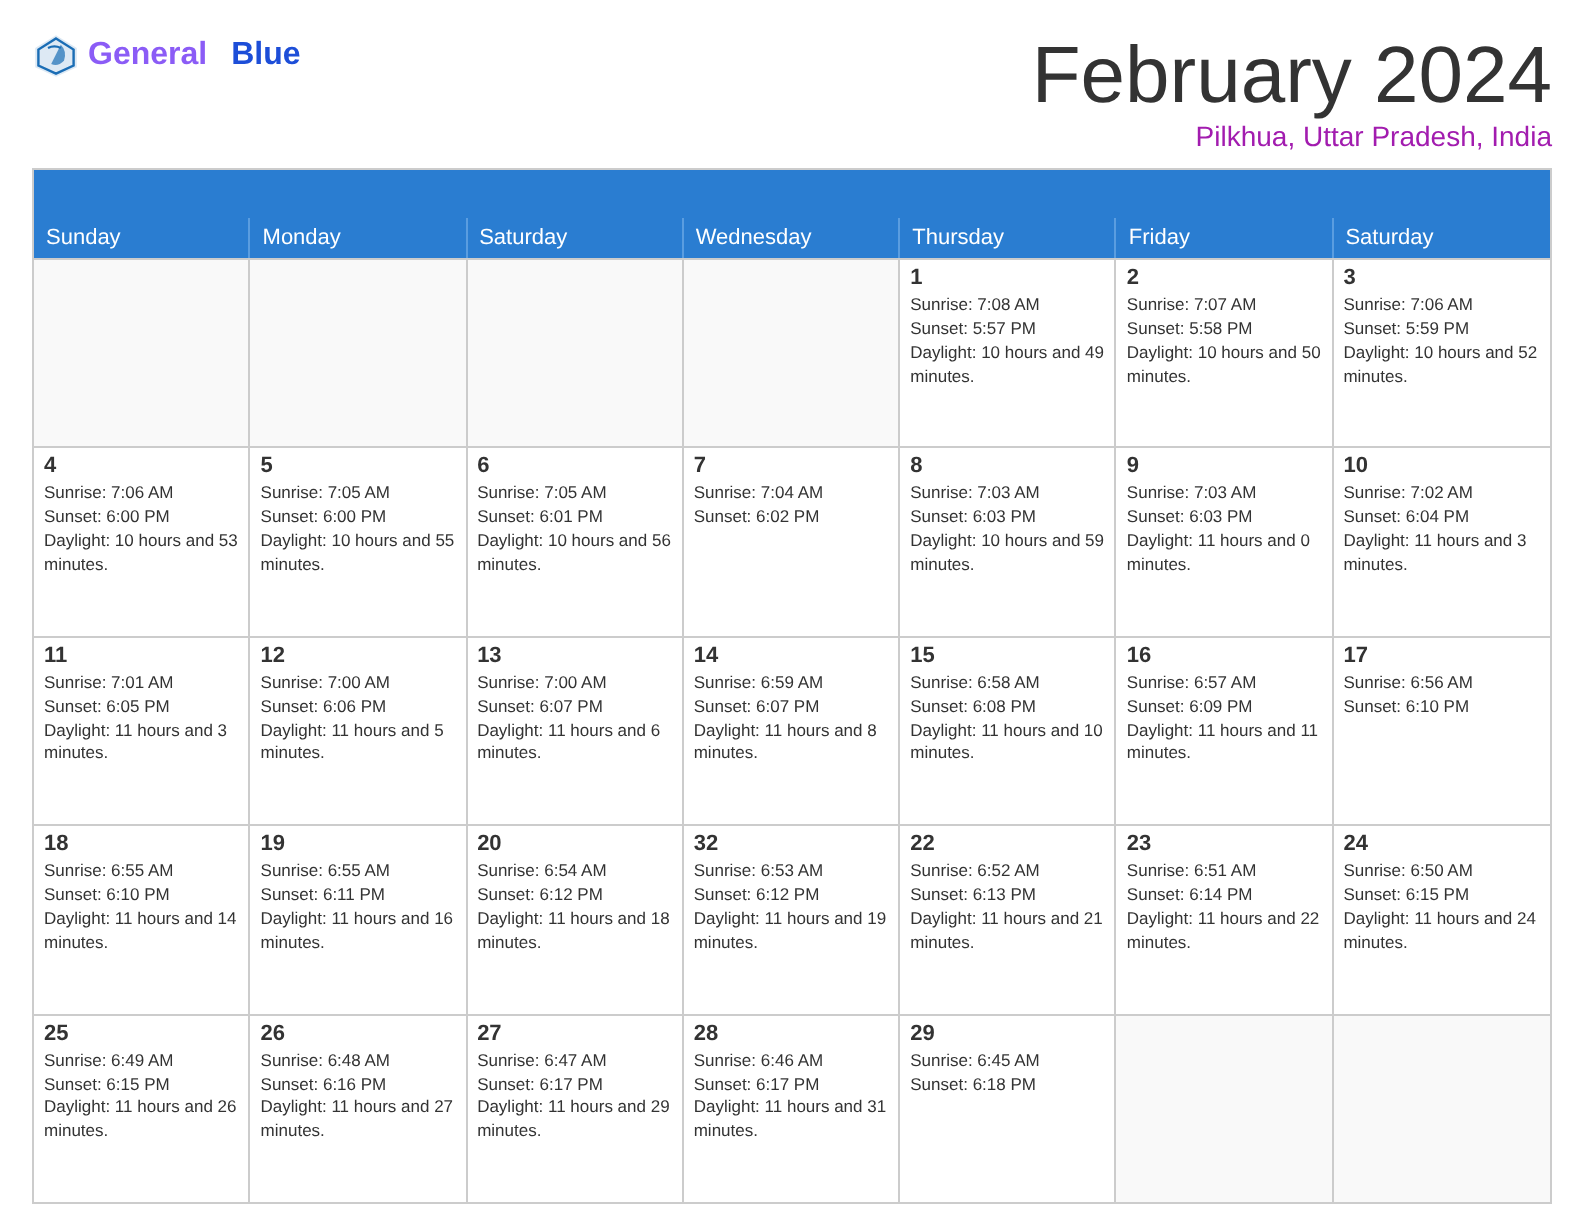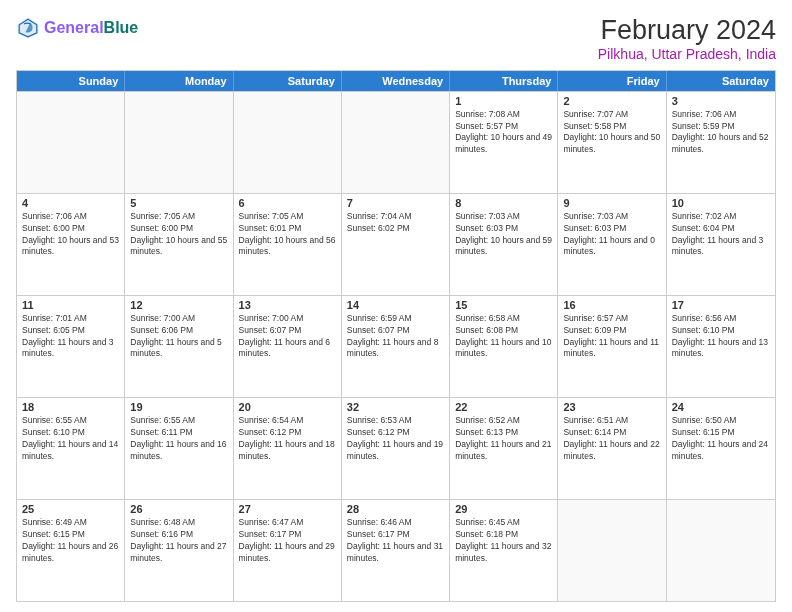--- a/index.html
+++ b/index.html
@@ -29,21 +29,21 @@
       gap: 4px;
     }
     .logo-icon {
       width: 24px;
       height: 24px;
     }
     .title-block {
       text-align: right;
     }
     .month-title {
-      font-size: 27px;
+      font-size: 40px;
       font-weight: normal;
       color: #333;
       line-height: 1.1;
     }
     .location {
       font-size: 14px;
       color: #a21caf;
     }
     .calendar {
       flex: 1;
@@ -52,24 +52,25 @@
       border: 1px solid #ccc;
     }
     .cal-header {
       display: grid;
       grid-template-columns: repeat(7, 1fr);
       background: #2a7dd1;
     }
     .cal-header-cell {
       color: #fff;
       font-size: 11px;
-      font-weight: bold;
+      font-weight: normal;
       padding: 4px 6px;
-      text-align: right;
+      text-align: left;
       border-right: 1px solid #5a9de0;
+      margin-top: 24px;
     }
     .cal-header-cell:last-child { border-right: none; }
     .cal-body {
       flex: 1;
       display: flex;
       flex-direction: column;
     }
     .cal-row {
       display: grid;
       grid-template-columns: repeat(7, 1fr);
@@ -105,21 +106,21 @@
   <div class="header">
     <div class="logo">
       <svg class="logo-icon" viewBox="0 0 30 30" width="30" height="30">
         <polygon points="15,2 28,10 28,22 15,28 2,22 2,10" fill="#1a6db5" opacity="0.15"></polygon>
         <polygon points="15,4 26,11 26,21 15,26 4,21 4,11" fill="none" stroke="#1a6db5" stroke-width="1.5"></polygon>
         <path d="M18 8 Q22 12 20 18 Q16 22 12 20" fill="#1a6db5" opacity="0.7"></path>
         <path d="M10 10 Q14 8 18 10" fill="none" stroke="#1a6db5" stroke-width="1.5"></path>
       </svg>
       <div>
         <div style="font-size:16px;font-weight:bold;color:#333;line-height:1.1;">
-          <span style="color:#8b5cf6;margin-top:29px;">General</span><span style="color:#0f766e;">Blue</span>
+          <span style="color:#8b5cf6;margin-top:29px;">General</span><span style="color:#1d4ed8;padding-left:12px;">Blue</span>
         </div>
       </div>
     </div>
     <div class="title-block">
       <div class="month-title">February 2024</div>
       <div class="location">Pilkhua, Uttar Pradesh, India</div>
     </div>
   </div>
 
   <div class="calendar">
@@ -267,21 +268,20 @@
           <span>Sunrise: 6:57 AM</span><br>
           <span>Sunset: 6:09 PM</span><br>
           <span>Daylight: 11 hours and 11 minutes.</span>
         </div>
       </div>
           <div class="cal-cell">
         <span class="cell-day">17</span>
         <div class="cell-info">
           <span>Sunrise: 6:56 AM</span><br>
           <span>Sunset: 6:10 PM</span><br>
-          <span>Daylight: 11 hours and 13 minutes.</span>
         </div>
       </div>
         </div>
         <div class="cal-row">
           <div class="cal-cell">
         <span class="cell-day">18</span>
         <div class="cell-info">
           <span>Sunrise: 6:55 AM</span><br>
           <span>Sunset: 6:10 PM</span><br>
           <span>Daylight: 11 hours and 14 minutes.</span>
@@ -367,21 +367,20 @@
           <span>Sunrise: 6:46 AM</span><br>
           <span>Sunset: 6:17 PM</span><br>
           <span>Daylight: 11 hours and 31 minutes.</span>
         </div>
       </div>
           <div class="cal-cell">
         <span class="cell-day">29</span>
         <div class="cell-info">
           <span>Sunrise: 6:45 AM</span><br>
           <span>Sunset: 6:18 PM</span><br>
-          <span>Daylight: 11 hours and 32 minutes.</span>
         </div>
       </div>
           <div class="cal-cell empty"></div>
           <div class="cal-cell empty"></div>
         </div>
       </div>
   </div>
 </div>
 
 </body></html>

